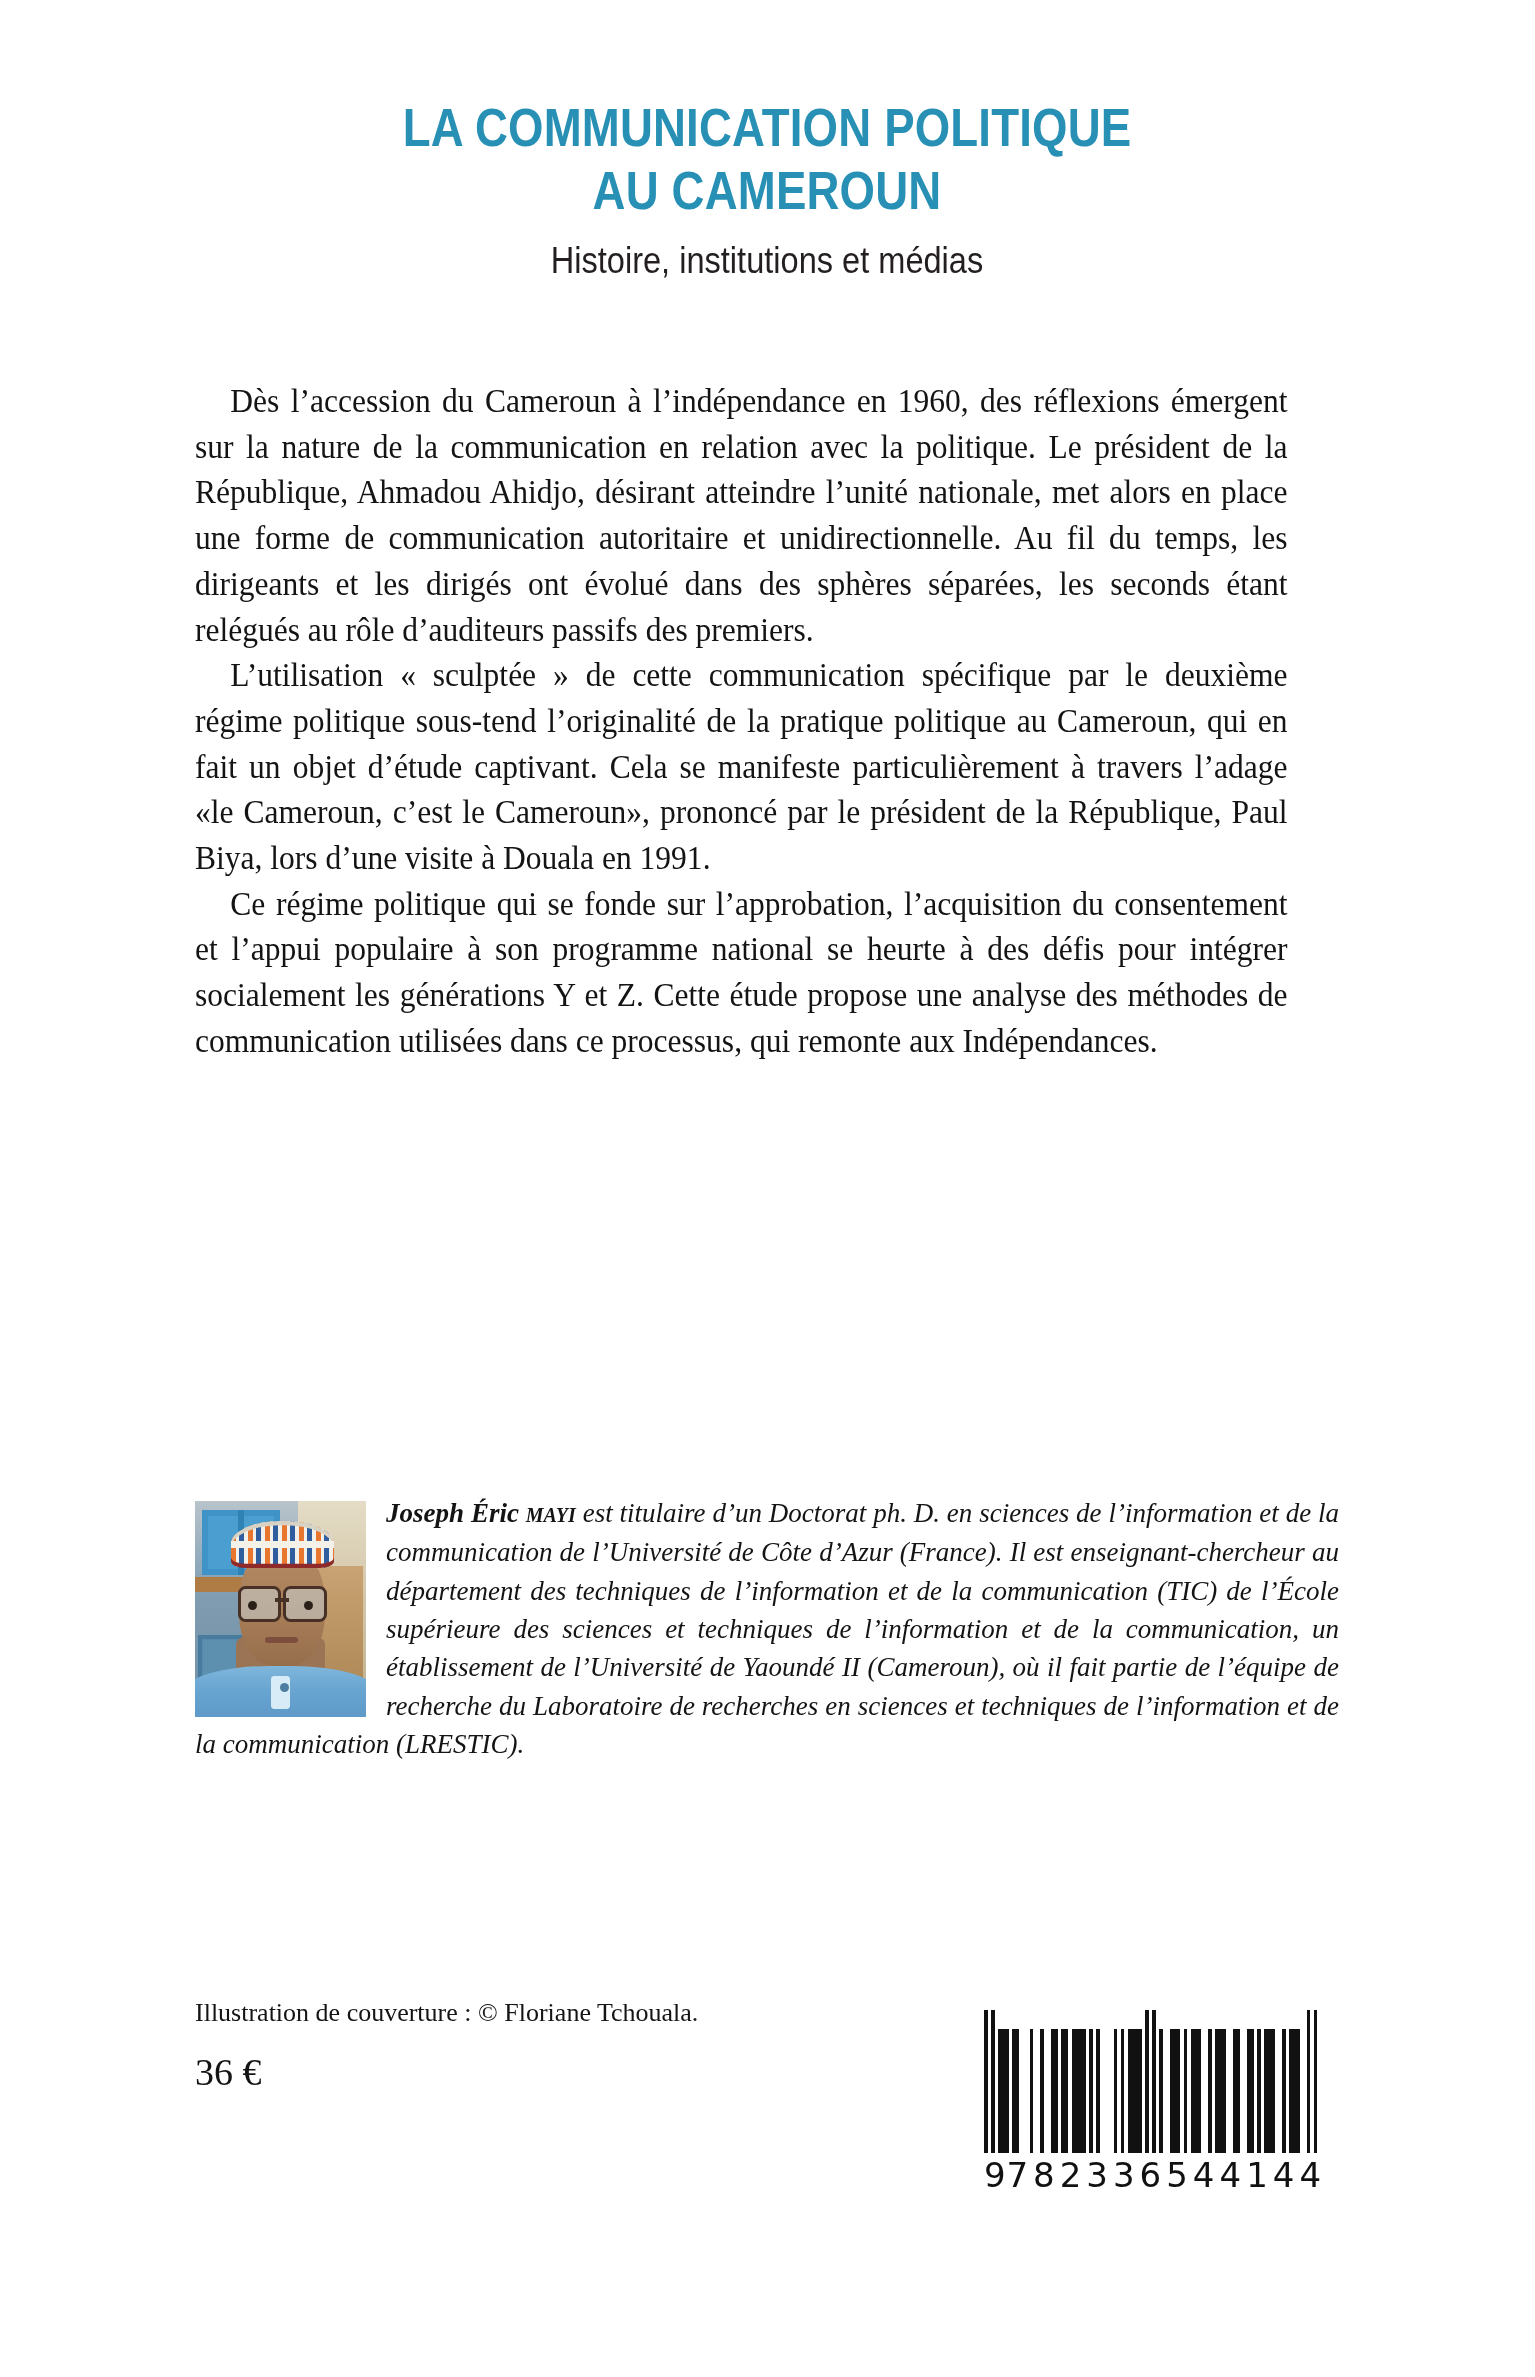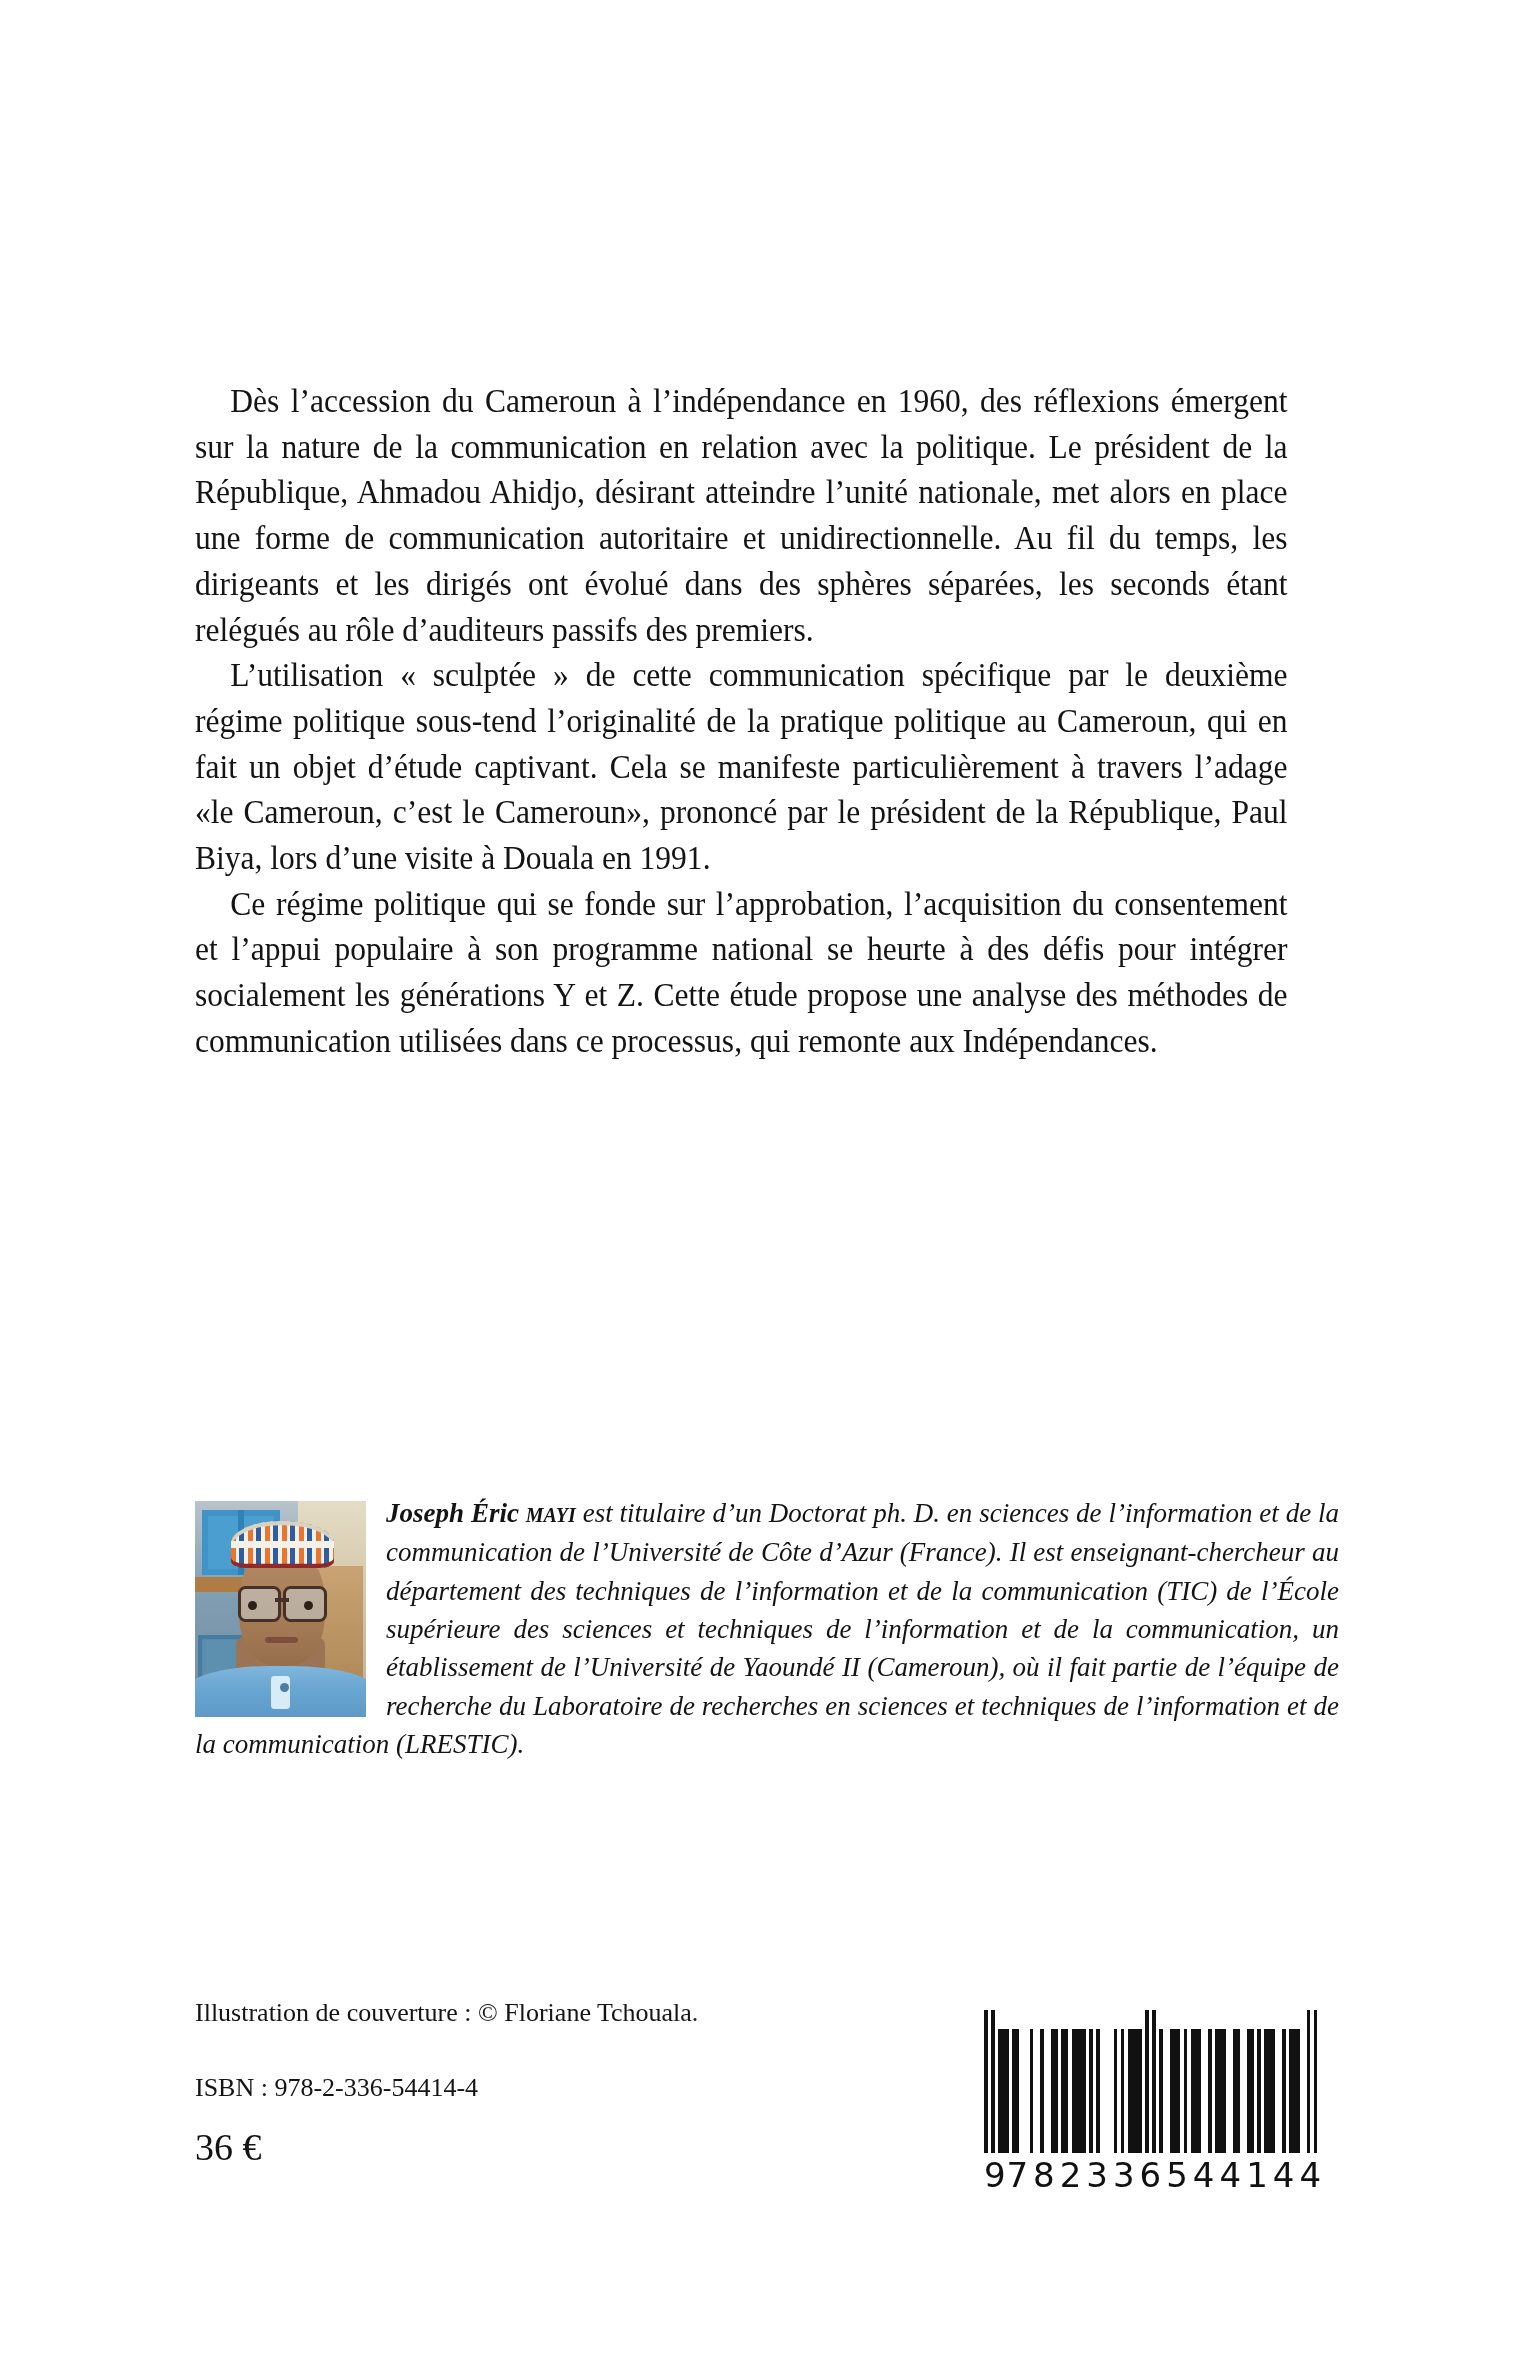--- a/index.html
+++ b/index.html
@@ -257,20 +257,27 @@
   }
   .bd-left { width: 28.5px; text-align: left; }
   .bd-mid { flex: 1; text-align: left; letter-spacing: 5px; }
   .bd-right { flex: 1; letter-spacing: 5px; }
 </style>
 </head>
 <body>
 
 <div class="page">
 
+  <div class="title-block">
+    <h1 class="book-title">
+      <span>LA COMMUNICATION POLITIQUE</span>
+      <span class="line2">AU CAMEROUN</span>
+    </h1>
+    <div class="book-subtitle">Histoire, institutions et médias</div>
+  </div>
 
   <div class="blurb">
     <p>Dès l’accession du Cameroun à l’indépendance en 1960, des réflexions émergent sur la nature de la communication en relation avec la politique. Le président de la République, Ahmadou Ahidjo, désirant atteindre l’unité nationale, met alors en place une forme de communication autoritaire et unidirectionnelle. Au fil du temps, les dirigeants et les dirigés ont évolué dans des sphères séparées, les seconds étant relégués au rôle d’auditeurs passifs des premiers.</p>
     <p>L’utilisation « sculptée » de cette communication spécifique par le deuxième régime politique sous-tend l’originalité de la pratique politique au Cameroun, qui en fait un objet d’étude captivant. Cela se manifeste particulièrement à travers l’adage «le Cameroun, c’est le Cameroun», prononcé par le président de la République, Paul Biya, lors d’une visite à Douala en 1991.</p>
     <p class="last-line-left">Ce régime politique qui se fonde sur l’approbation, l’acquisition du consentement et l’appui populaire à son programme national se heurte à des défis pour intégrer socialement les générations Y et Z. Cette étude propose une analyse des méthodes de communication utilisées dans ce processus, qui remonte aux Indépendances.</p>
   </div>
 
   <div class="bio">
     <div class="author-photo">
       <div class="ph-wall"></div>
@@ -291,21 +298,20 @@
       <div class="ph-eye r"></div>
       <div class="ph-mouth"></div>
       <div class="ph-shirt"></div>
       <div class="ph-collarbtn"></div>
     </div>
     <div class="bio-text"><span class="author-name">Joseph Éric</span><span>&nbsp;</span><span class="author-surname">Mayi</span><span> est titulaire d’un Doctorat ph. D. en sciences de l’information et de la communication de l’Université de Côte d’Azur (France). Il est enseignant-chercheur au département des techniques de l’information et de la communication (TIC) de l’École supérieure des sciences et techniques de l’information et de la communication, un établissement de l’Université de Yaoundé II (Cameroun), où il fait partie de l’équipe de recherche du Laboratoire de recherches en sciences et techniques de l’information et de la communication (LRESTIC).</span></div>
   </div>
 
   <div class="footer">
     <p class="credit-line">Illustration de couverture : © Floriane Tchouala.</p>
-    <p class="isbn-line">ISBN : 978-2-336-54414-4</p>
     <p class="price-line">36 €</p>
   </div>
 
   <div class="barcode-block">
     <div class="barcode-bars" id="barcode-bars">
         <div class="bar" style="width: 3.5px; height: 143px;"></div>
         <div style="width: 3.5px; height: 143px;"></div>
         <div class="bar" style="width: 3.5px; height: 143px;"></div>
         <div style="width: 3.5px; height: 124px;"></div>
         <div class="bar" style="width: 10.6px; height: 124px;"></div>

